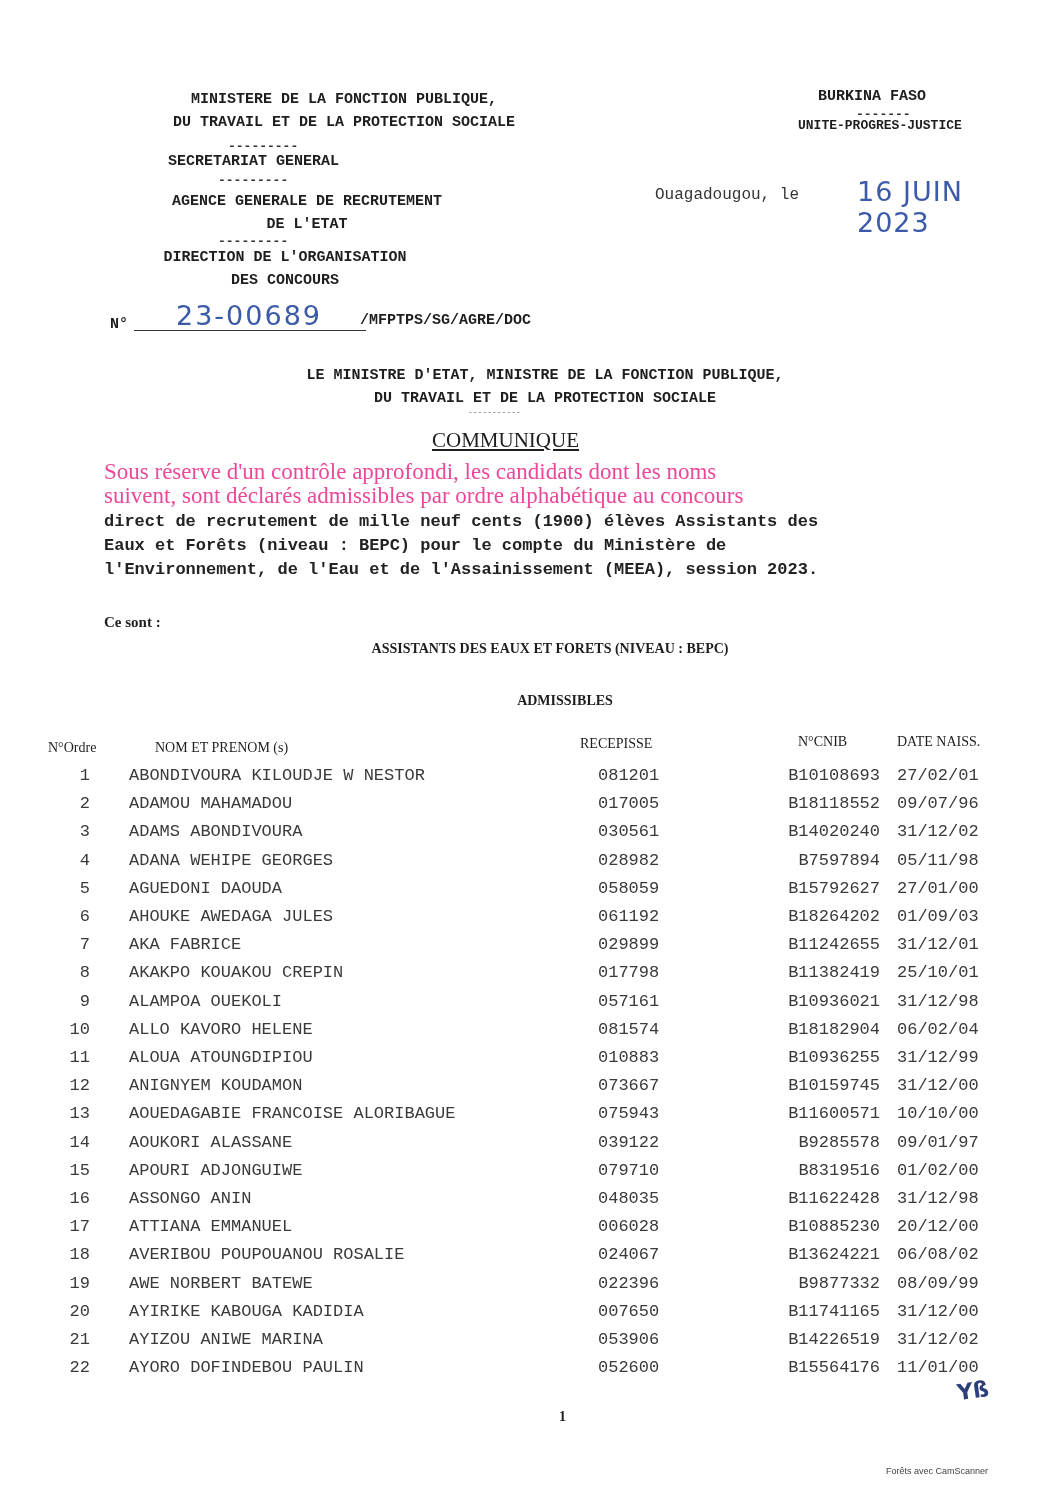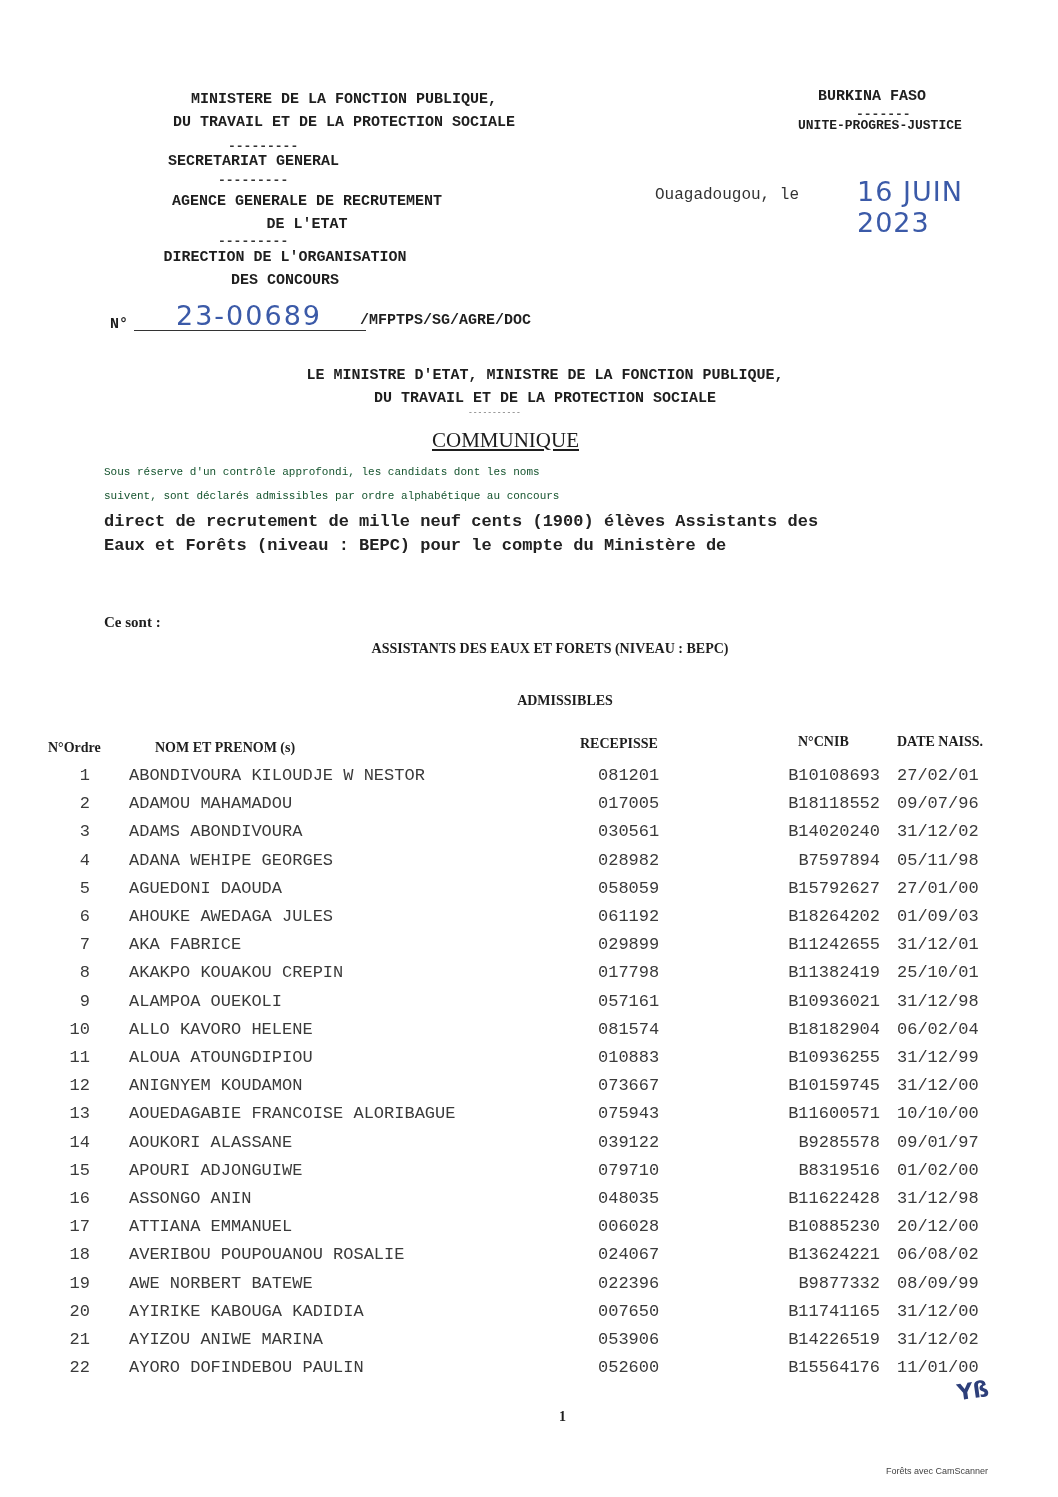--- a/index.html
+++ b/index.html
@@ -7,23 +7,23 @@
       width: 1058px; height: 1497px; position: relative; overflow: hidden;
       font-family: "Liberation Mono", "DejaVu Sans Mono", monospace;
       color: #2a2a2a;
     }
     .abs { position: absolute; }
     .mono-b { font-family: "Liberation Mono", monospace; font-weight: bold; color: #1e1e1e; }
     .hdr-left { font-size: 15px; line-height: 23px; }
     .dash { font-family: "Liberation Mono", monospace; font-weight: bold; font-size: 13px; letter-spacing: 0; color: #333; line-height: 10px; }
     .stamp { font-family: "DejaVu Sans", sans-serif; color: #3b5aa8; }
     .serif-b { font-family: "Liberation Serif", serif; font-weight: bold; color: #1e1e1e; }
-    .body-txt { font-family: Liberation Mono, monospace; font-size: 11px; line-height: 24px; color: #14532d; }
+    .body-txt { font-family: Liberation Serif, serif; font-size: 23px; line-height: 24px; color: #ec4899; }
     .body-b { font-family: "Liberation Mono", monospace; font-weight: bold; font-size: 17px; line-height: 24px; color: #222; }
-    .th { font-family: "Liberation Serif", serif; font-weight: bold; font-size: 14px; color: #1e1e1e; }
+    .th { font-family: "Liberation Serif", serif; font-weight: normal; font-size: 14px; color: #1e1e1e; }
     .row { position: absolute; left: 0; width: 1058px; height: 28px; font-family: "Liberation Mono", monospace; font-size: 17px; color: #3a3a3a; }
     .row span { position: absolute; top: 0; }
     .c-num { left: 40px; width: 50px; text-align: right; }
     .c-name { left: 107px; margin-left: 22px; }
     .c-rec { left: 598px; }
     .c-cnib { left: 760px; width: 120px; text-align: right; }
     .c-date { left: 897px; }
   </style>
 </head>
 <body>
@@ -65,20 +65,21 @@
   <div>DU TRAVAIL ET DE LA PROTECTION SOCIALE</div>
 </div>
 <div class="abs" style="left:468px; top:407px; font-size:8px; color:#555;">-----------</div>
 
 <div class="abs serif-b" style="left:432px; top:428px; font-size:21px; font-weight:normal; color:#1e1e1e; text-decoration:underline;">COMMUNIQUE</div>
 <div class="abs" style="left:104px; top:460px; width:900px;">
   <div class="body-txt">Sous réserve d'un contrôle approfondi, les candidats dont les noms</div>
   <div class="body-txt">suivent, sont déclarés admissibles par ordre alphabétique au concours</div>
   <div class="body-b" style="margin-top:2px;">direct de recrutement de mille neuf cents (1900) élèves Assistants des</div>
   <div class="body-b">Eaux et Forêts (niveau : BEPC) pour le compte du Ministère de</div>
+  <div class="body-b">l'Environnement, de l'Eau et de l'Assainissement (MEEA), session 2023.</div>
 </div>
 
 <div class="abs serif-b" style="left:104px; top:614px; font-size:15px;">Ce sont :</div>
 <div class="abs serif-b" style="left:0; width:1100px; text-align:center; top:641px; font-size:14px;">ASSISTANTS DES EAUX ET FORETS (NIVEAU : BEPC)</div>
 <div class="abs serif-b" style="left:0; width:1130px; text-align:center; top:693px; font-size:14px;">ADMISSIBLES</div>
 
 <div class="abs" style="left:0; top:734px; width:1058px; height:24px;">
   <span class="abs th" style="left:48px; top:6px;">N°Ordre</span>
   <span class="abs th" style="left:155px; top:6px;">NOM ET PRENOM (s)</span>
   <span class="abs th" style="left:580px; top:2px;">RECEPISSE</span>

